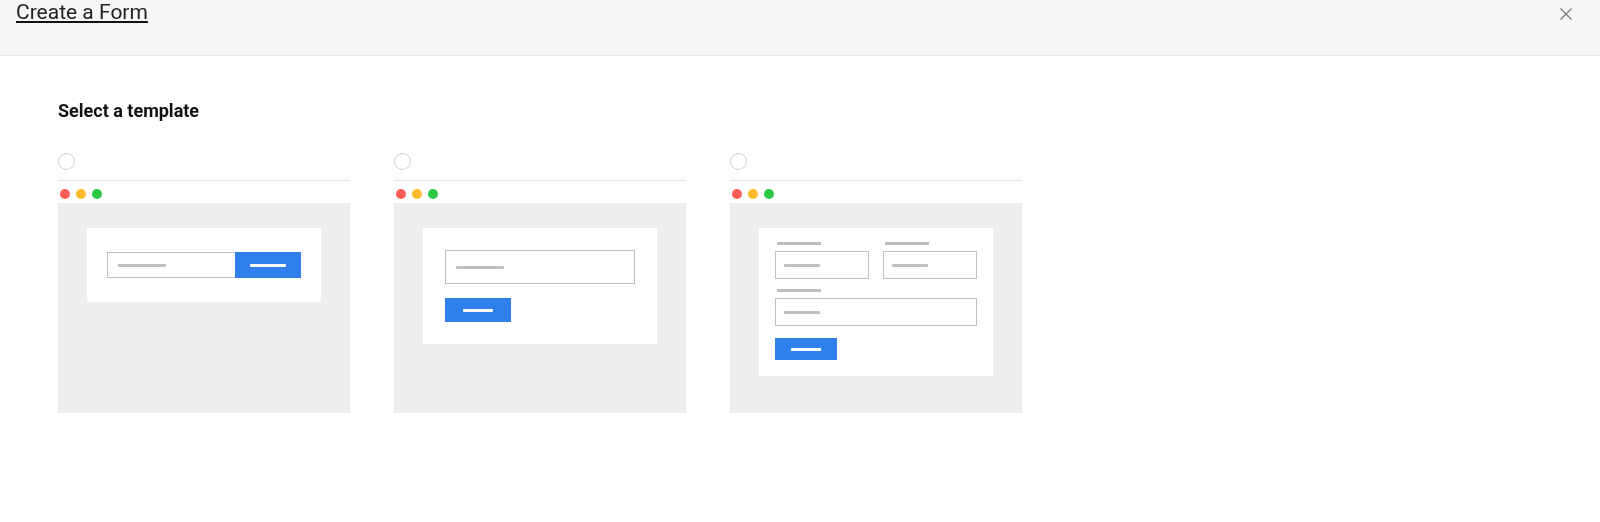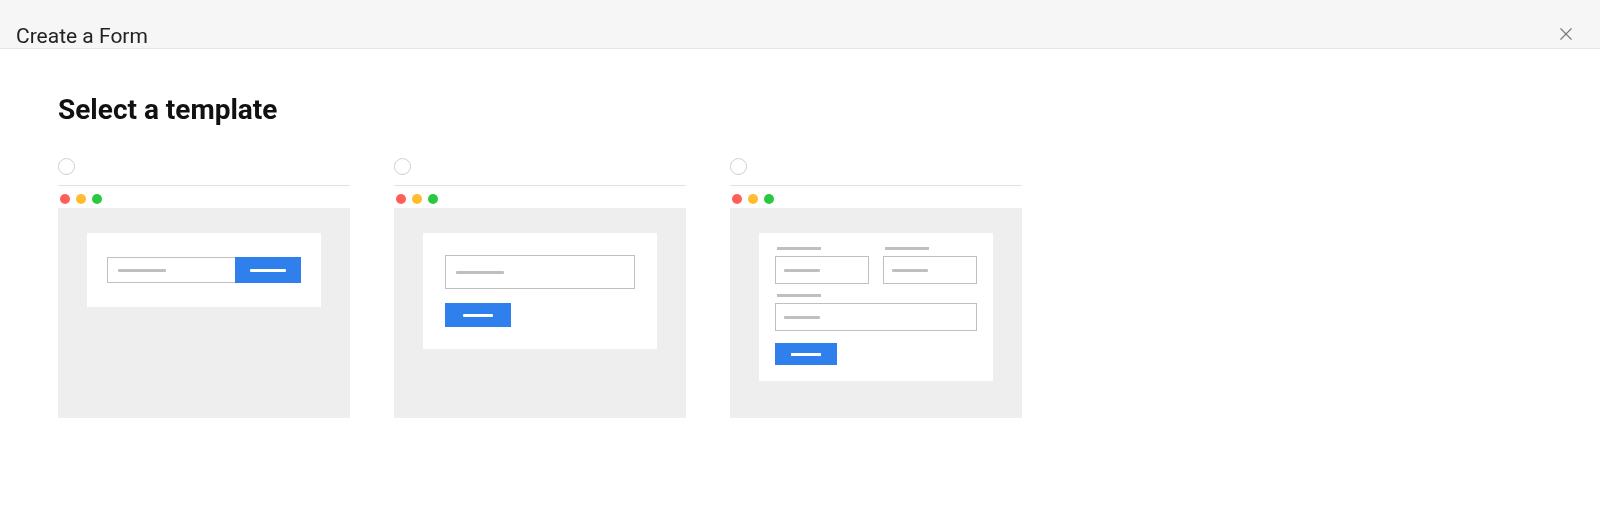--- a/index.html
+++ b/index.html
@@ -11,25 +11,26 @@
       font-family: -apple-system, BlinkMacSystemFont, "Segoe UI", Roboto, Helvetica, Arial, sans-serif;
       background: #ffffff;
       color: #111;
       width: 1600px;
       height: 522px;
       overflow: hidden;
     }
     .modal-header {
       background: #f6f6f6;
       border-bottom: 1px solid #e5e5e5;
-      height: 49px;
-      display: flex;
-      align-items: flex-end;
+      height: 56px;
+      display: flex;
+      align-items: flex-start;
       justify-content: space-between;
       padding: 0 20px 0 16px;
+      text-decoration: underline;
     }
     .modal-title {
       font-size: 21px;
       font-weight: 400;
       color: #222;
     }
     .close-btn {
       width: 28px;
       height: 28px;
       display: flex;
@@ -41,21 +42,21 @@
       border: none;
     }
     .close-btn svg {
       width: 18px;
       height: 18px;
     }
     .content {
       padding: 44px 58px;
     }
     .section-title {
-      font-size: 28px;
+      font-size: 18px;
       font-weight: 700;
       color: #111;
       margin-bottom: 32px;
     }
     .templates-row {
       display: flex;
       gap: 44px;
     }
     .template-option {
       width: 292px;

